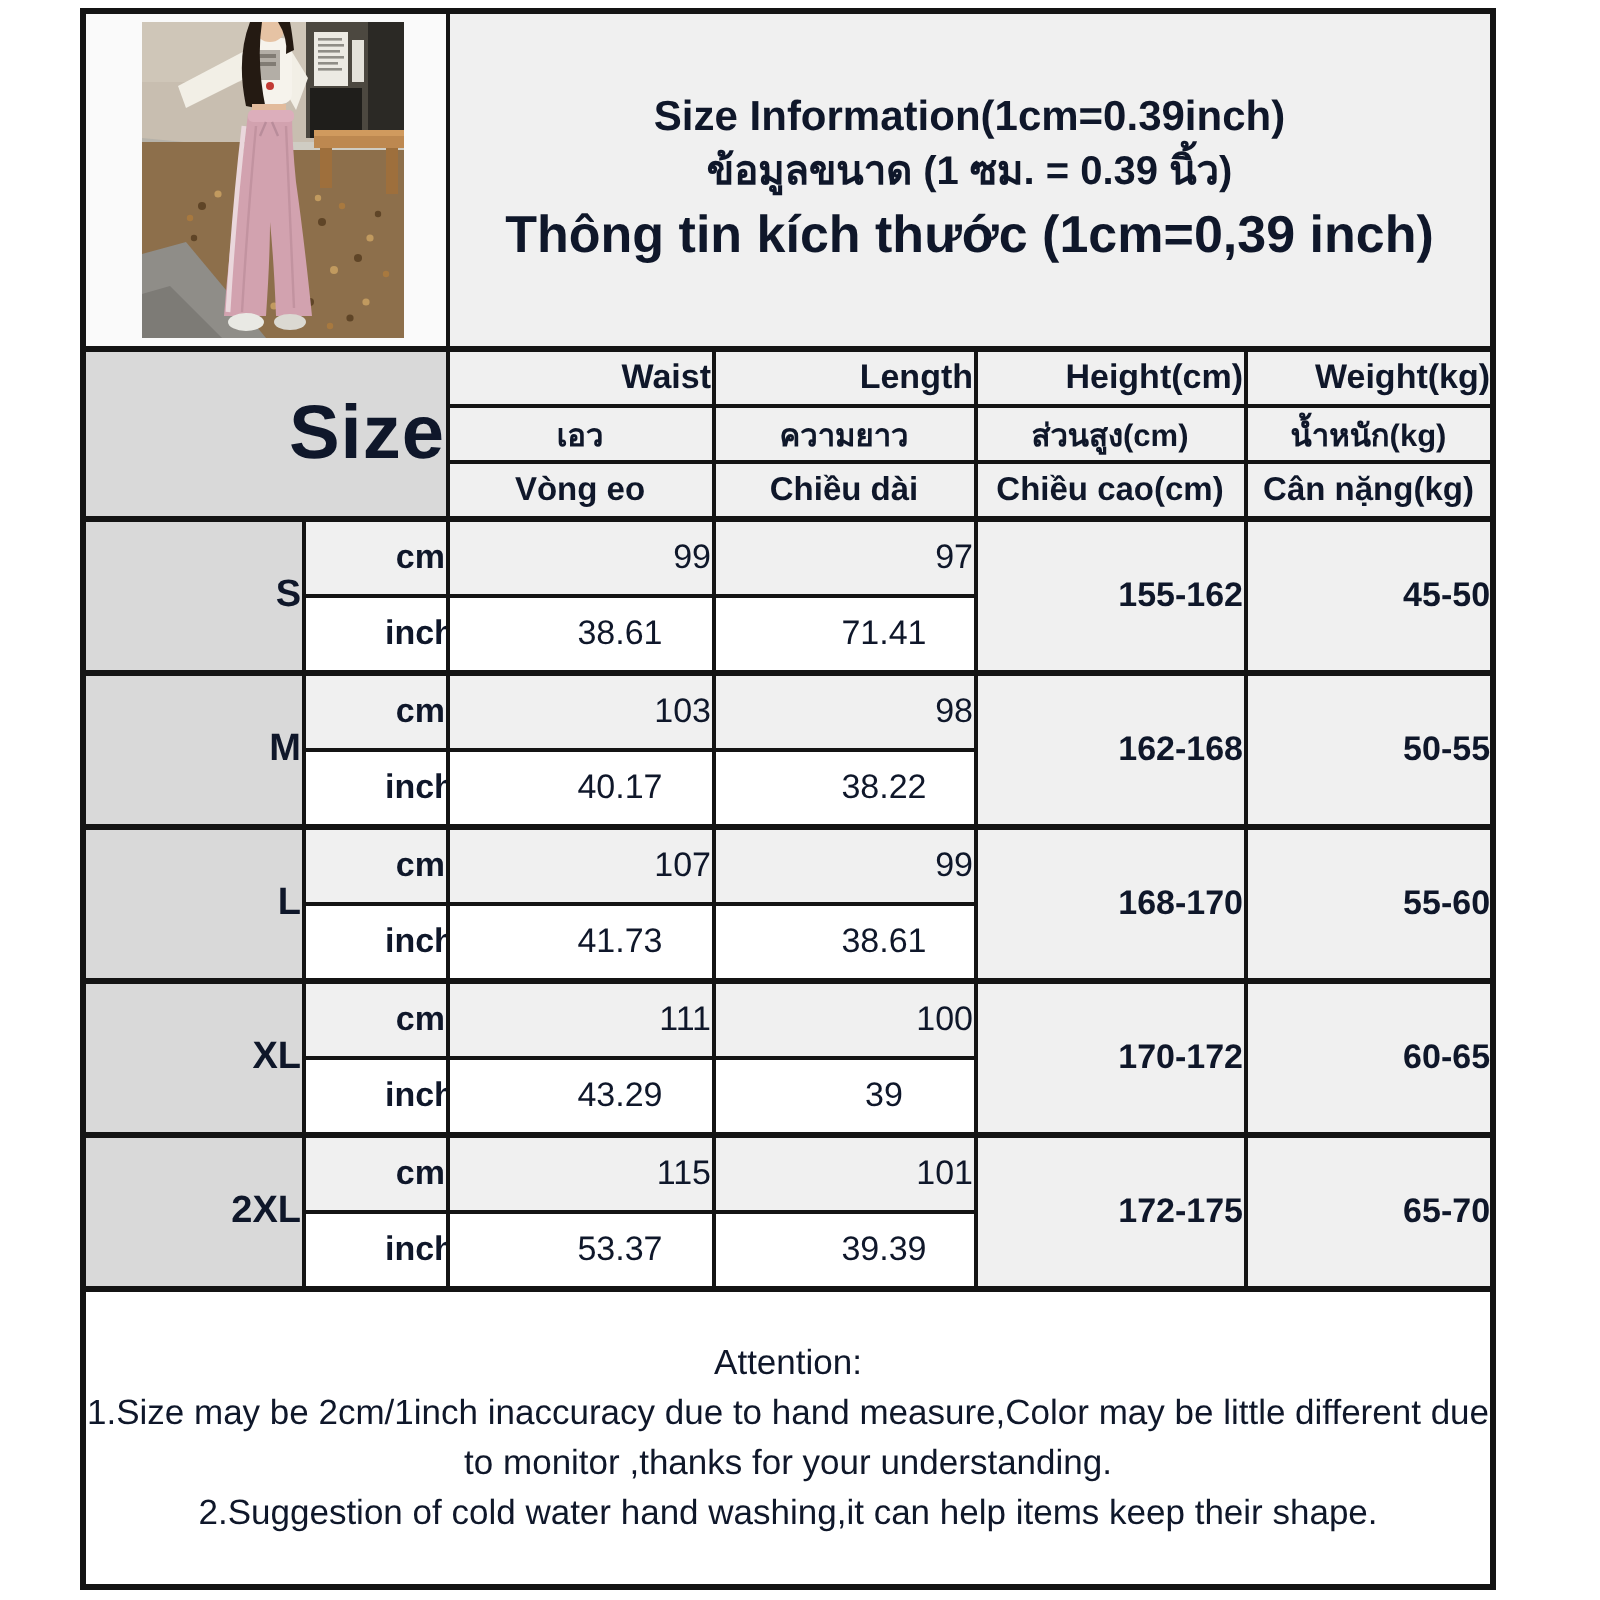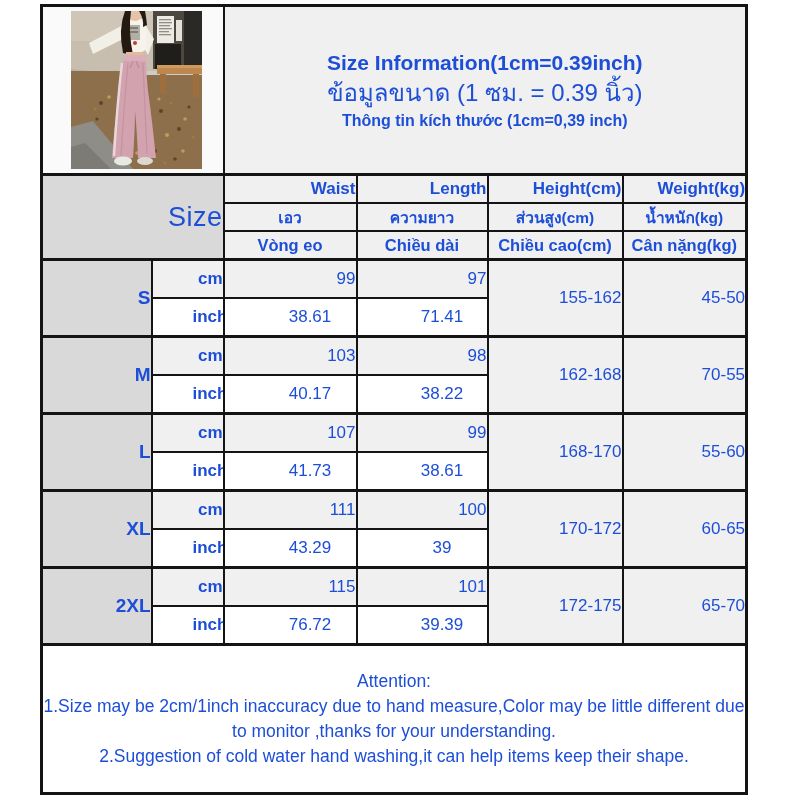--- a/index.html
+++ b/index.html
@@ -1,18 +1,18 @@
 <!DOCTYPE html>
 <html><head>
 <meta charset="utf-8">
 <style>
   html,body{margin:0;padding:0;background:#ffffff;}
   .page{
     width:800px;height:800px;background:#ffffff;position:relative;overflow:hidden;
-    font-family:"Liberation Sans","DejaVu Sans",sans-serif;color:#1d4ed8;
+    font-family:"Liberation Sans","DejaVu Sans",sans-serif;color:#0f172a;
   }
   table.size-table{
     position:absolute;left:40px;top:4px;width:708px;
     border-collapse:collapse;table-layout:fixed;
     border:3px solid #141414;
   }
   table.size-table td{
     border:2px solid #141414;
     text-align:center;vertical-align:middle;
     padding:0;overflow:hidden;
@@ -22,31 +22,31 @@
   tr.r-data td{height:36px;padding-left:40px;}
   tr.group-start td{border-top:3px solid #141414;text-align:right;}
   tr.r-att td{height:146px;border-top:3px solid #141414;}
 
   td.photo-cell{background:#fafafa;vertical-align:middle;}
   .photo-wrap{padding:3px 15px 3px 28px;}
   .photo-wrap svg{display:block;}
 
   td.title-cell{background:#f0f0f0;vertical-align:middle;padding-bottom:34px;}
   .title-en{font-size:21px;font-weight:bold;line-height:1.35;}
-  .title-th{font-size:24px;font-weight:normal;line-height:1.35;}
-  .title-vi{font-size:16px;font-weight:bold;line-height:1.35;}
-
-  td.size-big{background:#d9d9d9;font-size:27px;font-weight:normal;letter-spacing:0.5px;}
+  .title-th{font-size:20px;font-weight:bold;line-height:1.35;}
+  .title-vi{font-size:26px;font-weight:bold;line-height:1.35;}
+
+  td.size-big{background:#d9d9d9;font-size:38px;font-weight:bold;letter-spacing:0.5px;}
   td.size-label{background:#d9d9d9;font-size:19px;font-weight:bold;}
   td.head-en{background:#f0f0f0;font-size:17px;font-weight:bold;}
   td.head-th{background:#f0f0f0;font-size:15.5px;font-weight:bold;}
   td.head-vi{background:#f0f0f0;font-size:16.5px;font-weight:bold;}
   td.unit{font-size:17px;font-weight:bold;}
   td.val{font-size:17px;font-weight:normal;}
-  td.range{background:#f0f0f0;font-size:17px;font-weight:normal;}
+  td.range{background:#f0f0f0;font-size:17px;font-weight:bold;}
   tr.row-cm td.unit, tr.row-cm td.val{background:#f0f0f0;}
   tr.row-inch td.unit, tr.row-inch td.val{background:#ffffff;}
 
   td.attention-cell{
     background:#ffffff;text-align:left;vertical-align:top;
     padding:4px 8px 0 8px;font-size:17.5px;line-height:1.42;
   }
   .att-line{margin:0;}
 </style>
 </head>
@@ -201,21 +201,21 @@
       <td class="val">38.61</td>
       <td class="val">71.41</td>
     </tr>
 
     <tr class="r-data row-cm group-start">
       <td class="size-label" rowspan="2">M</td>
       <td class="unit">cm</td>
       <td class="val">103</td>
       <td class="val">98</td>
       <td class="range" rowspan="2">162-168</td>
-      <td class="range" rowspan="2">70-55</td>
+      <td class="range" rowspan="2">50-55</td>
     </tr>
     <tr class="r-data row-inch">
       <td class="unit">inch</td>
       <td class="val">40.17</td>
       <td class="val">38.22</td>
     </tr>
 
     <tr class="r-data row-cm group-start">
       <td class="size-label" rowspan="2">L</td>
       <td class="unit">cm</td>
@@ -247,21 +247,21 @@
     <tr class="r-data row-cm group-start">
       <td class="size-label" rowspan="2">2XL</td>
       <td class="unit">cm</td>
       <td class="val">115</td>
       <td class="val">101</td>
       <td class="range" rowspan="2">172-175</td>
       <td class="range" rowspan="2">65-70</td>
     </tr>
     <tr class="r-data row-inch">
       <td class="unit">inch</td>
-      <td class="val">76.72</td>
+      <td class="val">53.37</td>
       <td class="val">39.39</td>
     </tr>
 
     <tr class="r-att">
       <td class="attention-cell" colspan="6">
         <p class="att-line">Attention:</p>
         <p class="att-line">1.Size may be 2cm/1inch inaccuracy due to hand measure,Color may be little different due to monitor ,thanks for your understanding.</p>
         <p class="att-line">2.Suggestion of cold water hand washing,it can help items keep their shape.</p>
       </td>
     </tr>

